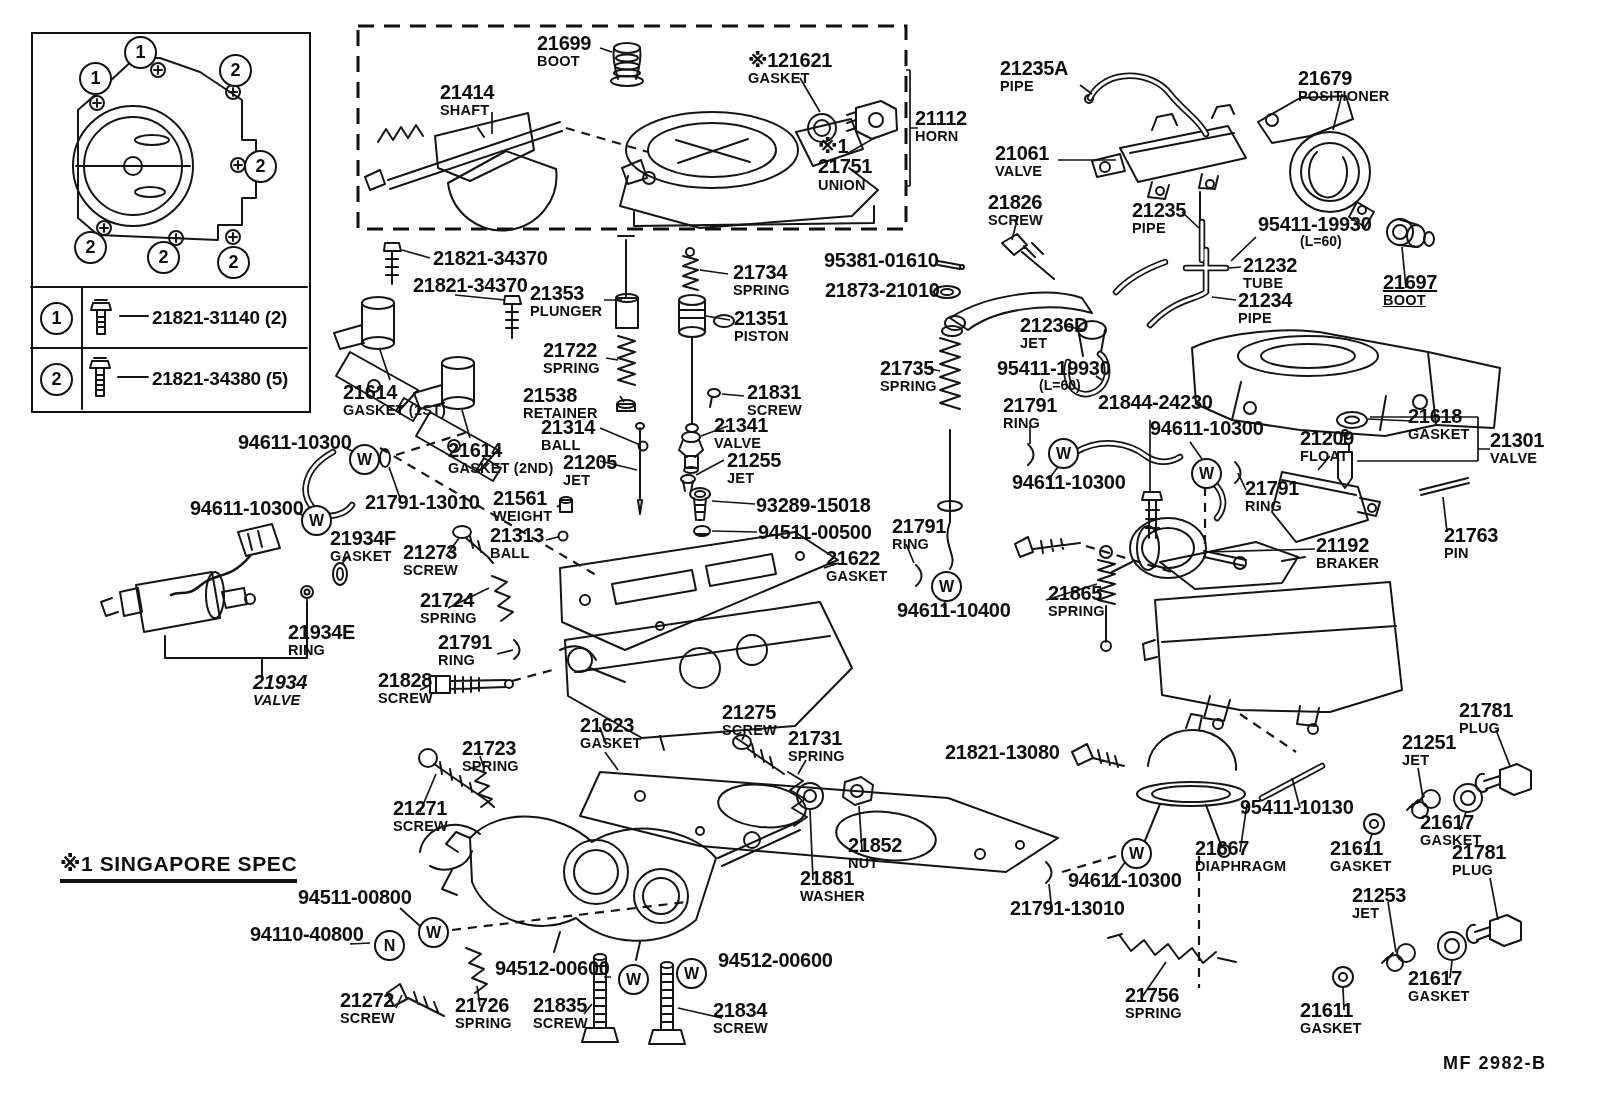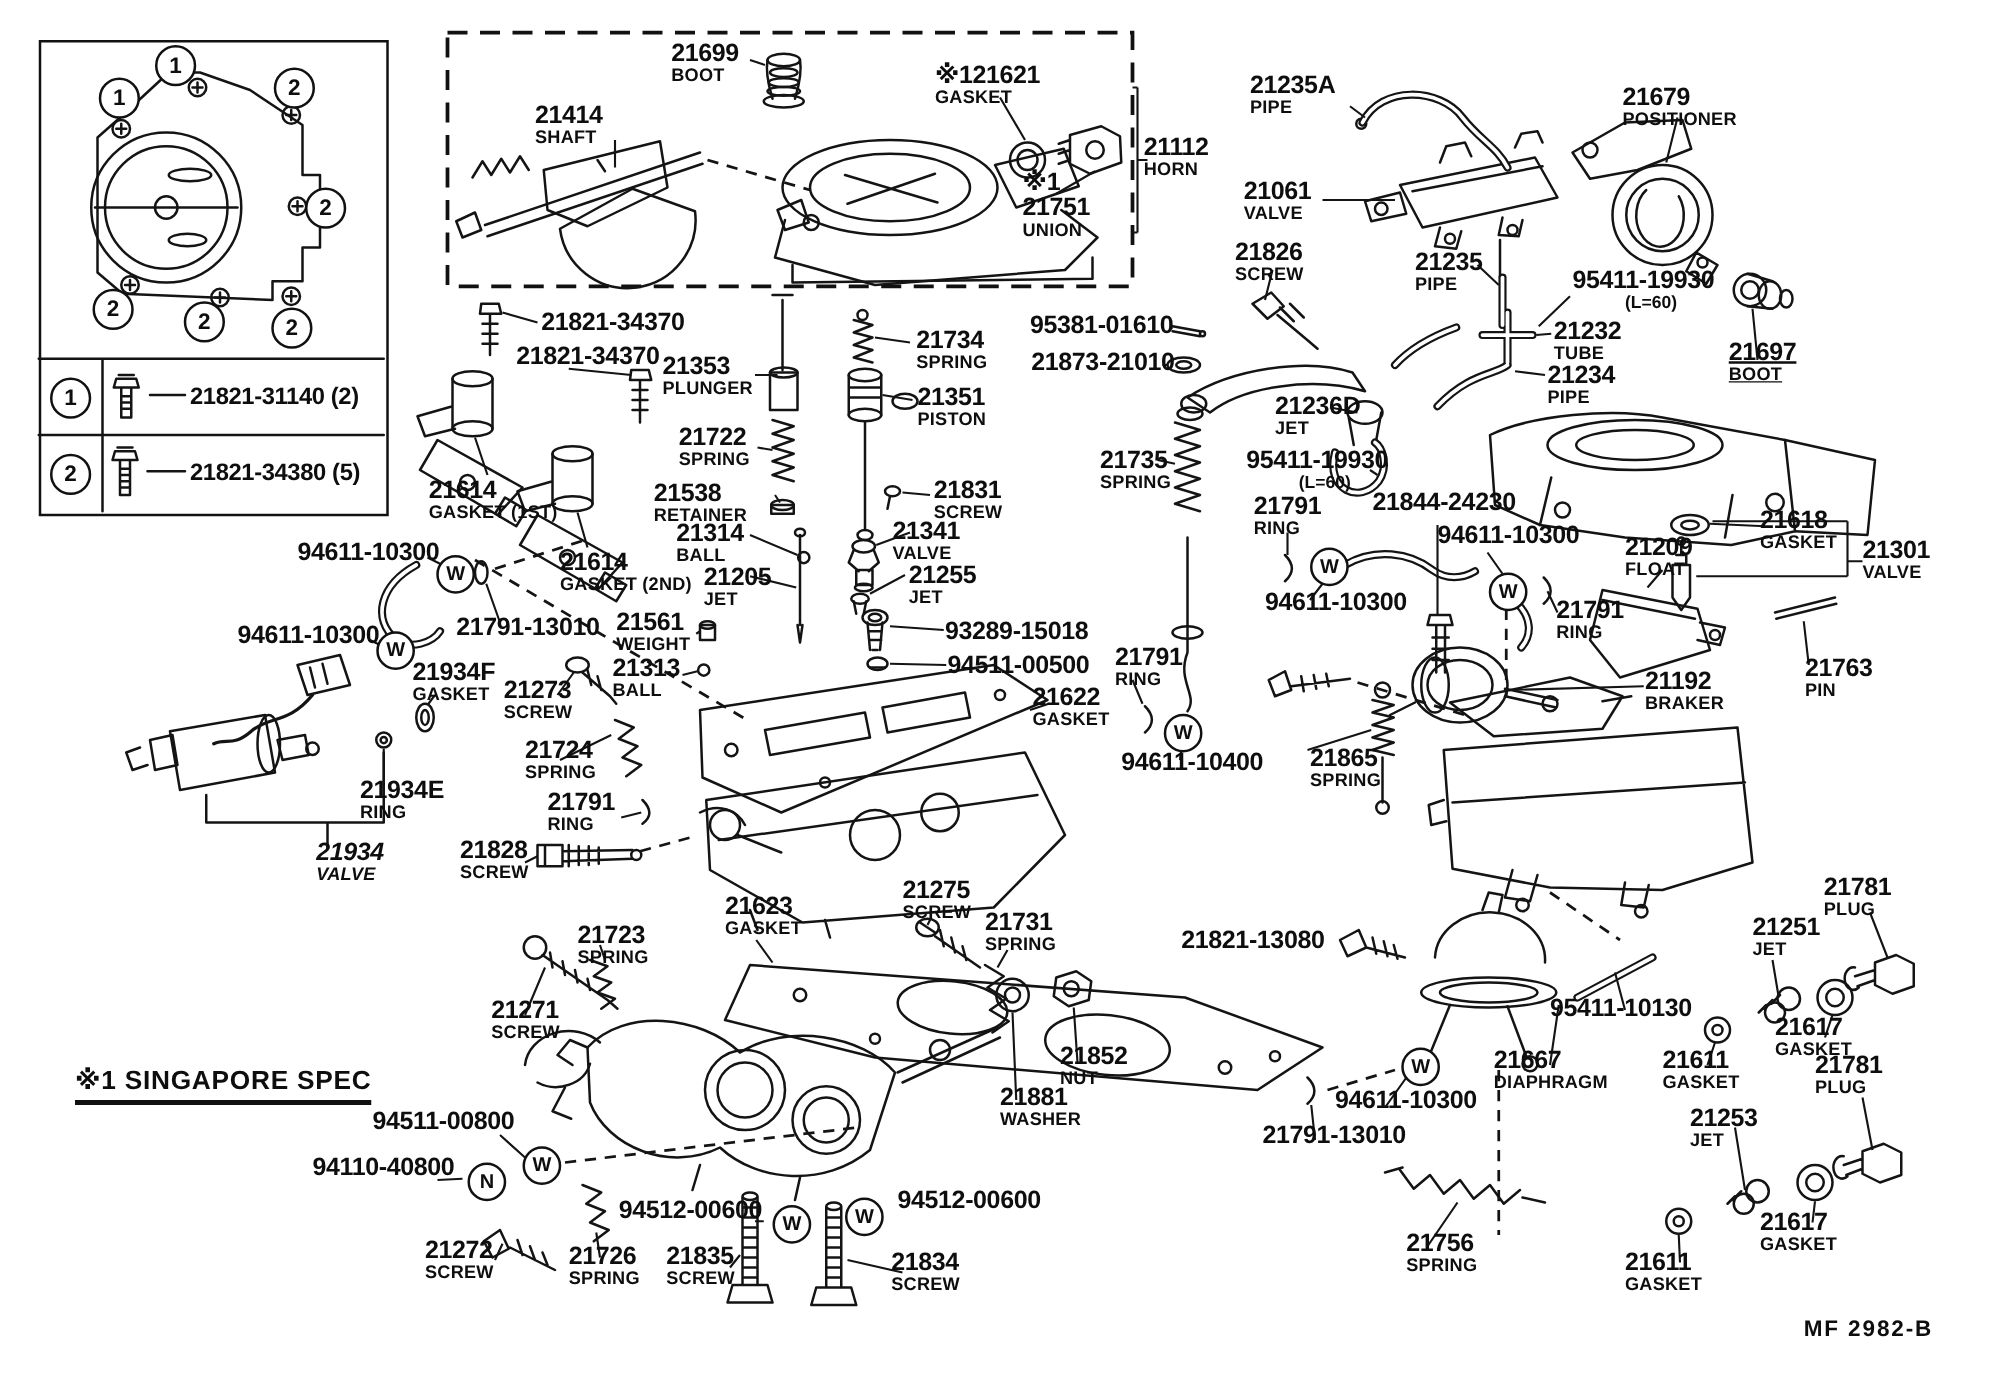--- a/index.html
+++ b/index.html
@@ -346,21 +346,21 @@
     </g>
   </svg>
 
   <div class="legend-box"></div>
 
   <div class="note">※1 SINGAPORE SPEC</div>
   <div class="footer">MF 2982-B</div>
 
   <div id="labels-layer">
       <div class="lbl" style="left: 537px; top: 33px;"><span class="num">21699</span><span class="nm">BOOT</span></div>
-      <div class="lbl" style="left: 428px; top: 82px;"><span class="num">21414</span><span class="nm">SHAFT</span></div>
+      <div class="lbl" style="left: 440px; top: 82px;"><span class="num">21414</span><span class="nm">SHAFT</span></div>
       <div class="lbl" style="left: 748px; top: 50px;"><span class="num">※121621</span><span class="nm">GASKET</span></div>
       <div class="lbl" style="left: 915px; top: 108px;"><span class="num">21112</span><span class="nm">HORN</span></div>
       <div class="lbl" style="left: 818px; top: 136px;"><span class="pre">※1</span><span class="num">21751</span><span class="nm">UNION</span></div>
       <div class="lbl" style="left: 1000px; top: 58px;"><span class="num">21235A</span><span class="nm">PIPE</span></div>
       <div class="lbl" style="left: 1298px; top: 68px;"><span class="num">21679</span><span class="nm">POSITIONER</span></div>
       <div class="lbl" style="left: 995px; top: 143px;"><span class="num">21061</span><span class="nm">VALVE</span></div>
       <div class="lbl" style="left: 988px; top: 192px;"><span class="num">21826</span><span class="nm">SCREW</span></div>
       <div class="lbl" style="left: 1132px; top: 200px;"><span class="num">21235</span><span class="nm">PIPE</span></div>
       <div class="lbl" style="left: 1258px; top: 214px;"><span class="num">95411-19930</span><span class="num2">(L=60)</span></div>
       <div class="lbl" style="left: 1243px; top: 255px;"><span class="num">21232</span><span class="nm">TUBE</span></div>
@@ -400,26 +400,26 @@
       <div class="lbl" style="left: 1150px; top: 418px;"><span class="num">94611-10300</span></div>
       <div class="lbl" style="left: 1245px; top: 478px;"><span class="num">21791</span><span class="nm">RING</span></div>
       <div class="lbl" style="left: 1012px; top: 472px;"><span class="num">94611-10300</span></div>
       <div class="lbl" style="left: 1300px; top: 428px;"><span class="num">21209</span><span class="nm">FLOAT</span></div>
       <div class="lbl" style="left: 1408px; top: 406px;"><span class="num">21618</span><span class="nm">GASKET</span></div>
       <div class="lbl" style="left: 1490px; top: 430px;"><span class="num">21301</span><span class="nm">VALVE</span></div>
       <div class="lbl" style="left: 892px; top: 516px;"><span class="num">21791</span><span class="nm">RING</span></div>
       <div class="lbl" style="left: 1444px; top: 525px;"><span class="num">21763</span><span class="nm">PIN</span></div>
       <div class="lbl" style="left: 1316px; top: 535px;"><span class="num">21192</span><span class="nm">BRAKER</span></div>
       <div class="lbl" style="left: 420px; top: 590px;"><span class="num">21724</span><span class="nm">SPRING</span></div>
-      <div class="lbl" style="left: 1048px; top: 597px;"><span class="num">21865</span><span class="nm">SPRING</span></div>
+      <div class="lbl" style="left: 1048px; top: 583px;"><span class="num">21865</span><span class="nm">SPRING</span></div>
       <div class="lbl" style="left: 897px; top: 600px;"><span class="num">94611-10400</span></div>
       <div class="lbl" style="left: 288px; top: 622px;"><span class="num">21934E</span><span class="nm">RING</span></div>
       <div class="lbl" style="left: 438px; top: 632px;"><span class="num">21791</span><span class="nm">RING</span></div>
       <div class="lbl" style="left: 253px; top: 672px; font-style: italic;"><span class="num">21934</span><span class="nm">VALVE</span></div>
-      <div class="lbl" style="left: 368px; top: 670px;"><span class="num">21828</span><span class="nm">SCREW</span></div>
+      <div class="lbl" style="left: 378px; top: 670px;"><span class="num">21828</span><span class="nm">SCREW</span></div>
       <div class="lbl" style="left: 580px; top: 715px;"><span class="num">21623</span><span class="nm">GASKET</span></div>
       <div class="lbl" style="left: 722px; top: 702px;"><span class="num">21275</span><span class="nm">SCREW</span></div>
       <div class="lbl" style="left: 462px; top: 738px;"><span class="num">21723</span><span class="nm">SPRING</span></div>
       <div class="lbl" style="left: 788px; top: 728px;"><span class="num">21731</span><span class="nm">SPRING</span></div>
       <div class="lbl" style="left: 393px; top: 798px;"><span class="num">21271</span><span class="nm">SCREW</span></div>
       <div class="lbl" style="left: 848px; top: 835px;"><span class="num">21852</span><span class="nm">NUT</span></div>
       <div class="lbl" style="left: 800px; top: 868px;"><span class="num">21881</span><span class="nm">WASHER</span></div>
       <div class="lbl" style="left: 945px; top: 742px;"><span class="num">21821-13080</span></div>
       <div class="lbl" style="left: 1459px; top: 700px;"><span class="num">21781</span><span class="nm">PLUG</span></div>
       <div class="lbl" style="left: 1382px; top: 732px; margin-left: 20px;"><span class="num">21251</span><span class="nm">JET</span></div>

